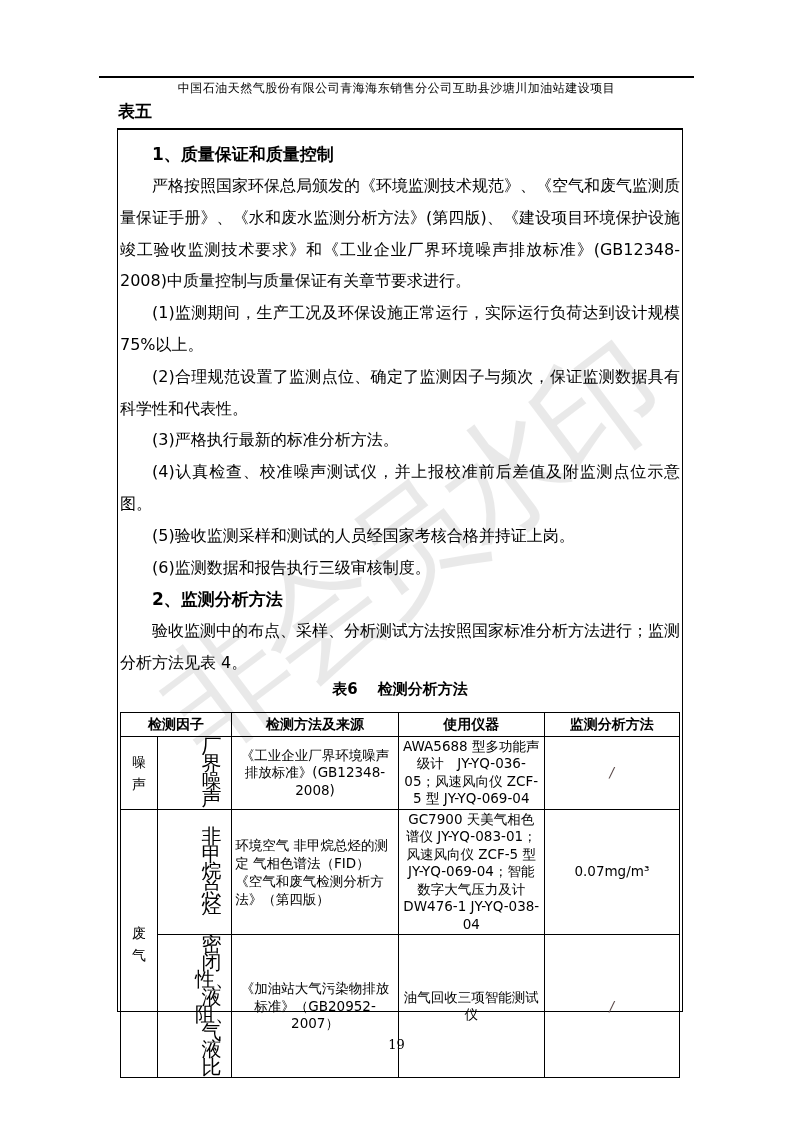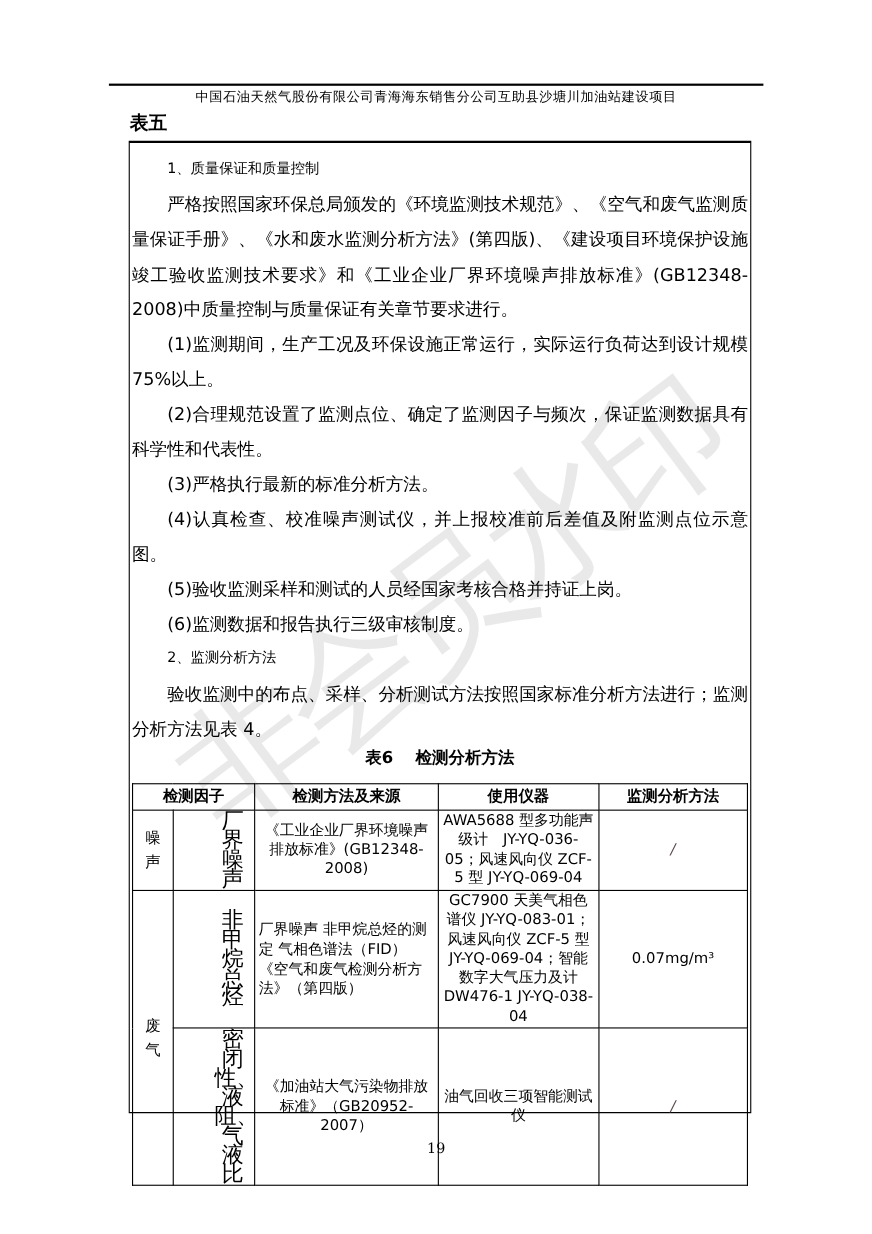--- a/index.html
+++ b/index.html
@@ -26,21 +26,21 @@
     font-size:125px;letter-spacing:-9px;white-space:nowrap;
     color:rgba(0,0,0,0.085);z-index:0;pointer-events:none;font-weight:400;
   }
   
   .main-box{
     position:absolute;left:117px;top:128px;width:566px;height:884px;
     border:1px solid #000;border-top-width:2px;box-sizing:border-box;
     padding:8px 2px 0 2px;z-index:1;background:transparent;
   }
   .sec-heading{
-    font-size:13px;font-weight:normal;line-height:32px;text-indent:32px;margin:0;
+    font-size:17px;font-weight:bold;line-height:32px;text-indent:32px;margin:0;
   }
   .body-par{
     font-size:16px;line-height:31.8px;text-indent:32px;margin:0;
     text-align:justify;
   }
   
   .tbl-caption{
     text-align:center;font-size:15px;font-weight:bold;line-height:18px;
     margin:0;padding-top:1px;
   }
@@ -115,21 +115,21 @@
     <tr class="row-noise">
       <td class="cat-cell"><span>噪声</span></td>
       <td class="factor-cell">厂界噪声</td>
       <td>《工业企业厂界环境噪声排放标准》(GB12348-2008)</td>
       <td>AWA5688 型多功能声级计　JY-YQ-036-05；风速风向仪 ZCF-5 型 JY-YQ-069-04</td>
       <td class="slash">/</td>
     </tr>
     <tr class="row-gas">
       <td class="cat-cell" rowspan="2"><span>废气</span></td>
       <td class="factor-cell">非甲烷总烃</td>
-      <td class="method-left">厂界噪声 非甲烷总烃的测定 气相色谱法（FID）《空气和废气检测分析方法》（第四版）</td>
+      <td class="method-left">环境空气 非甲烷总烃的测定 气相色谱法（FID）《空气和废气检测分析方法》（第四版）</td>
       <td>GC7900 天美气相色谱仪 JY-YQ-083-01；风速风向仪 ZCF-5 型 JY-YQ-069-04；智能数字大气压力及计 DW476-1 JY-YQ-038-04</td>
       <td>0.07mg/m³</td>
     </tr>
     <tr class="row-seal">
       <td class="factor-cell">密闭性、液阻、气液比</td>
       <td>《加油站大气污染物排放标准》（GB20952-2007）</td>
       <td>油气回收三项智能测试仪</td>
       <td class="slash">/</td>
     </tr>
   </tbody>

